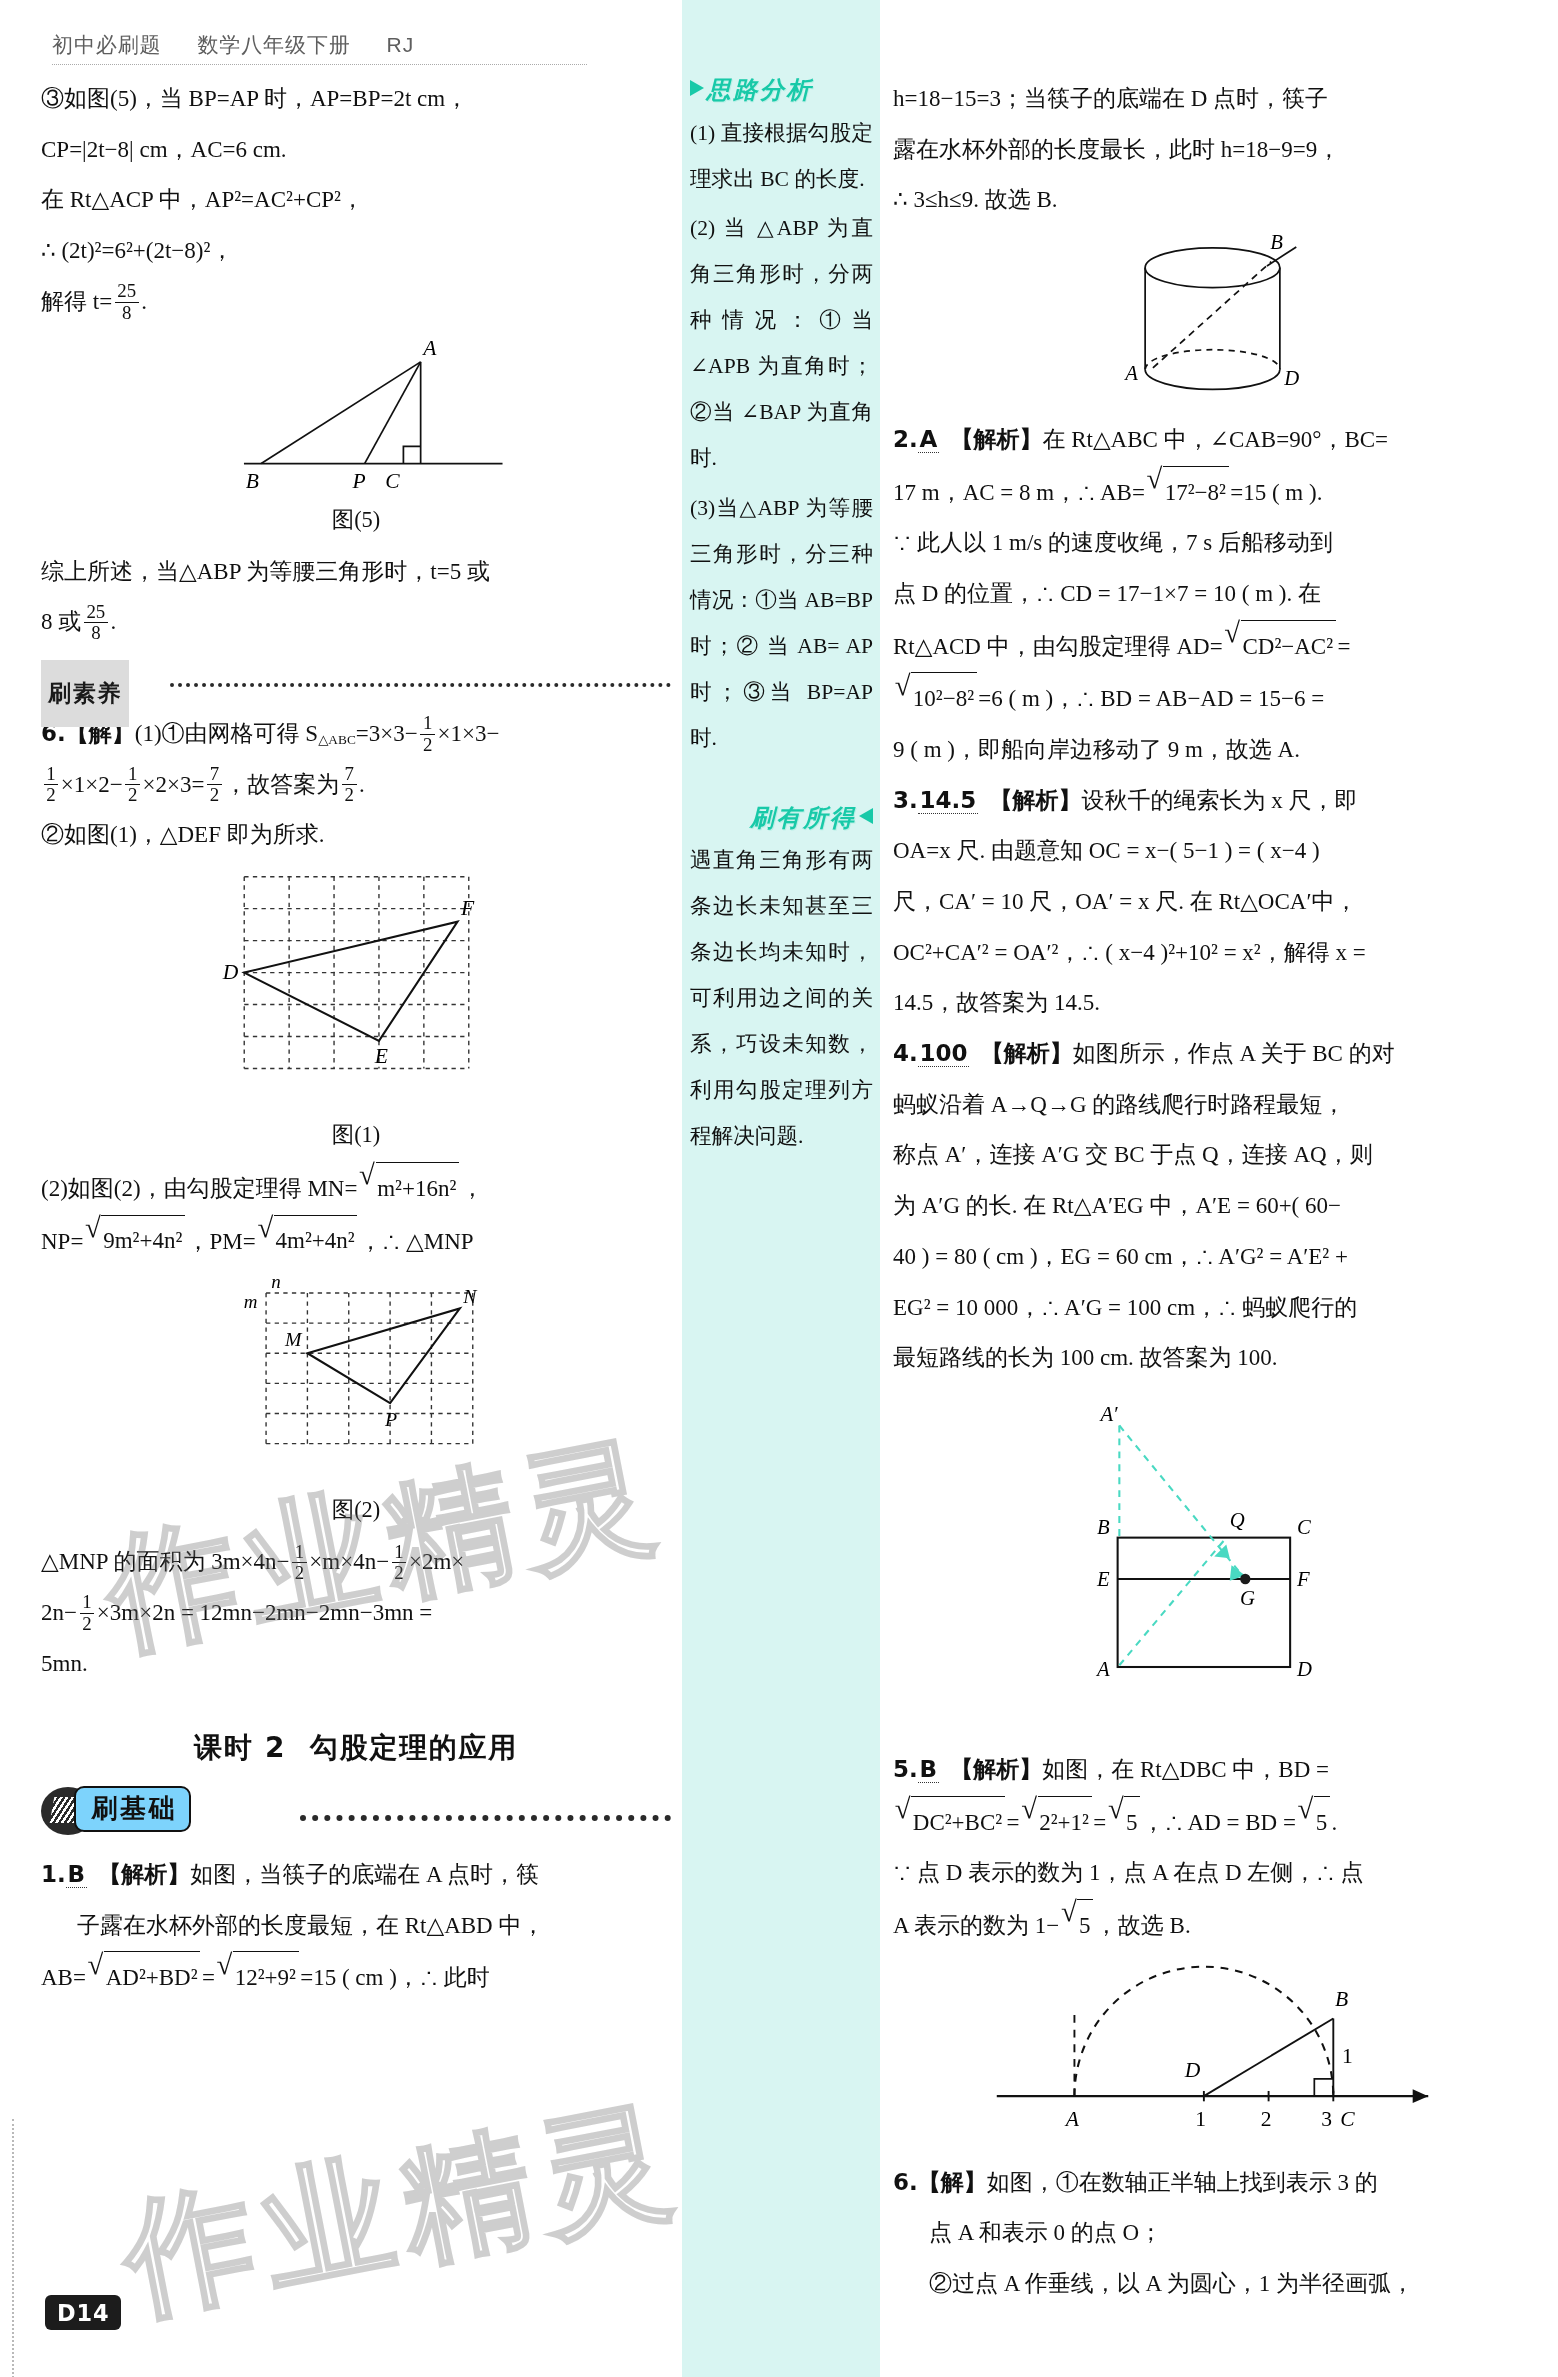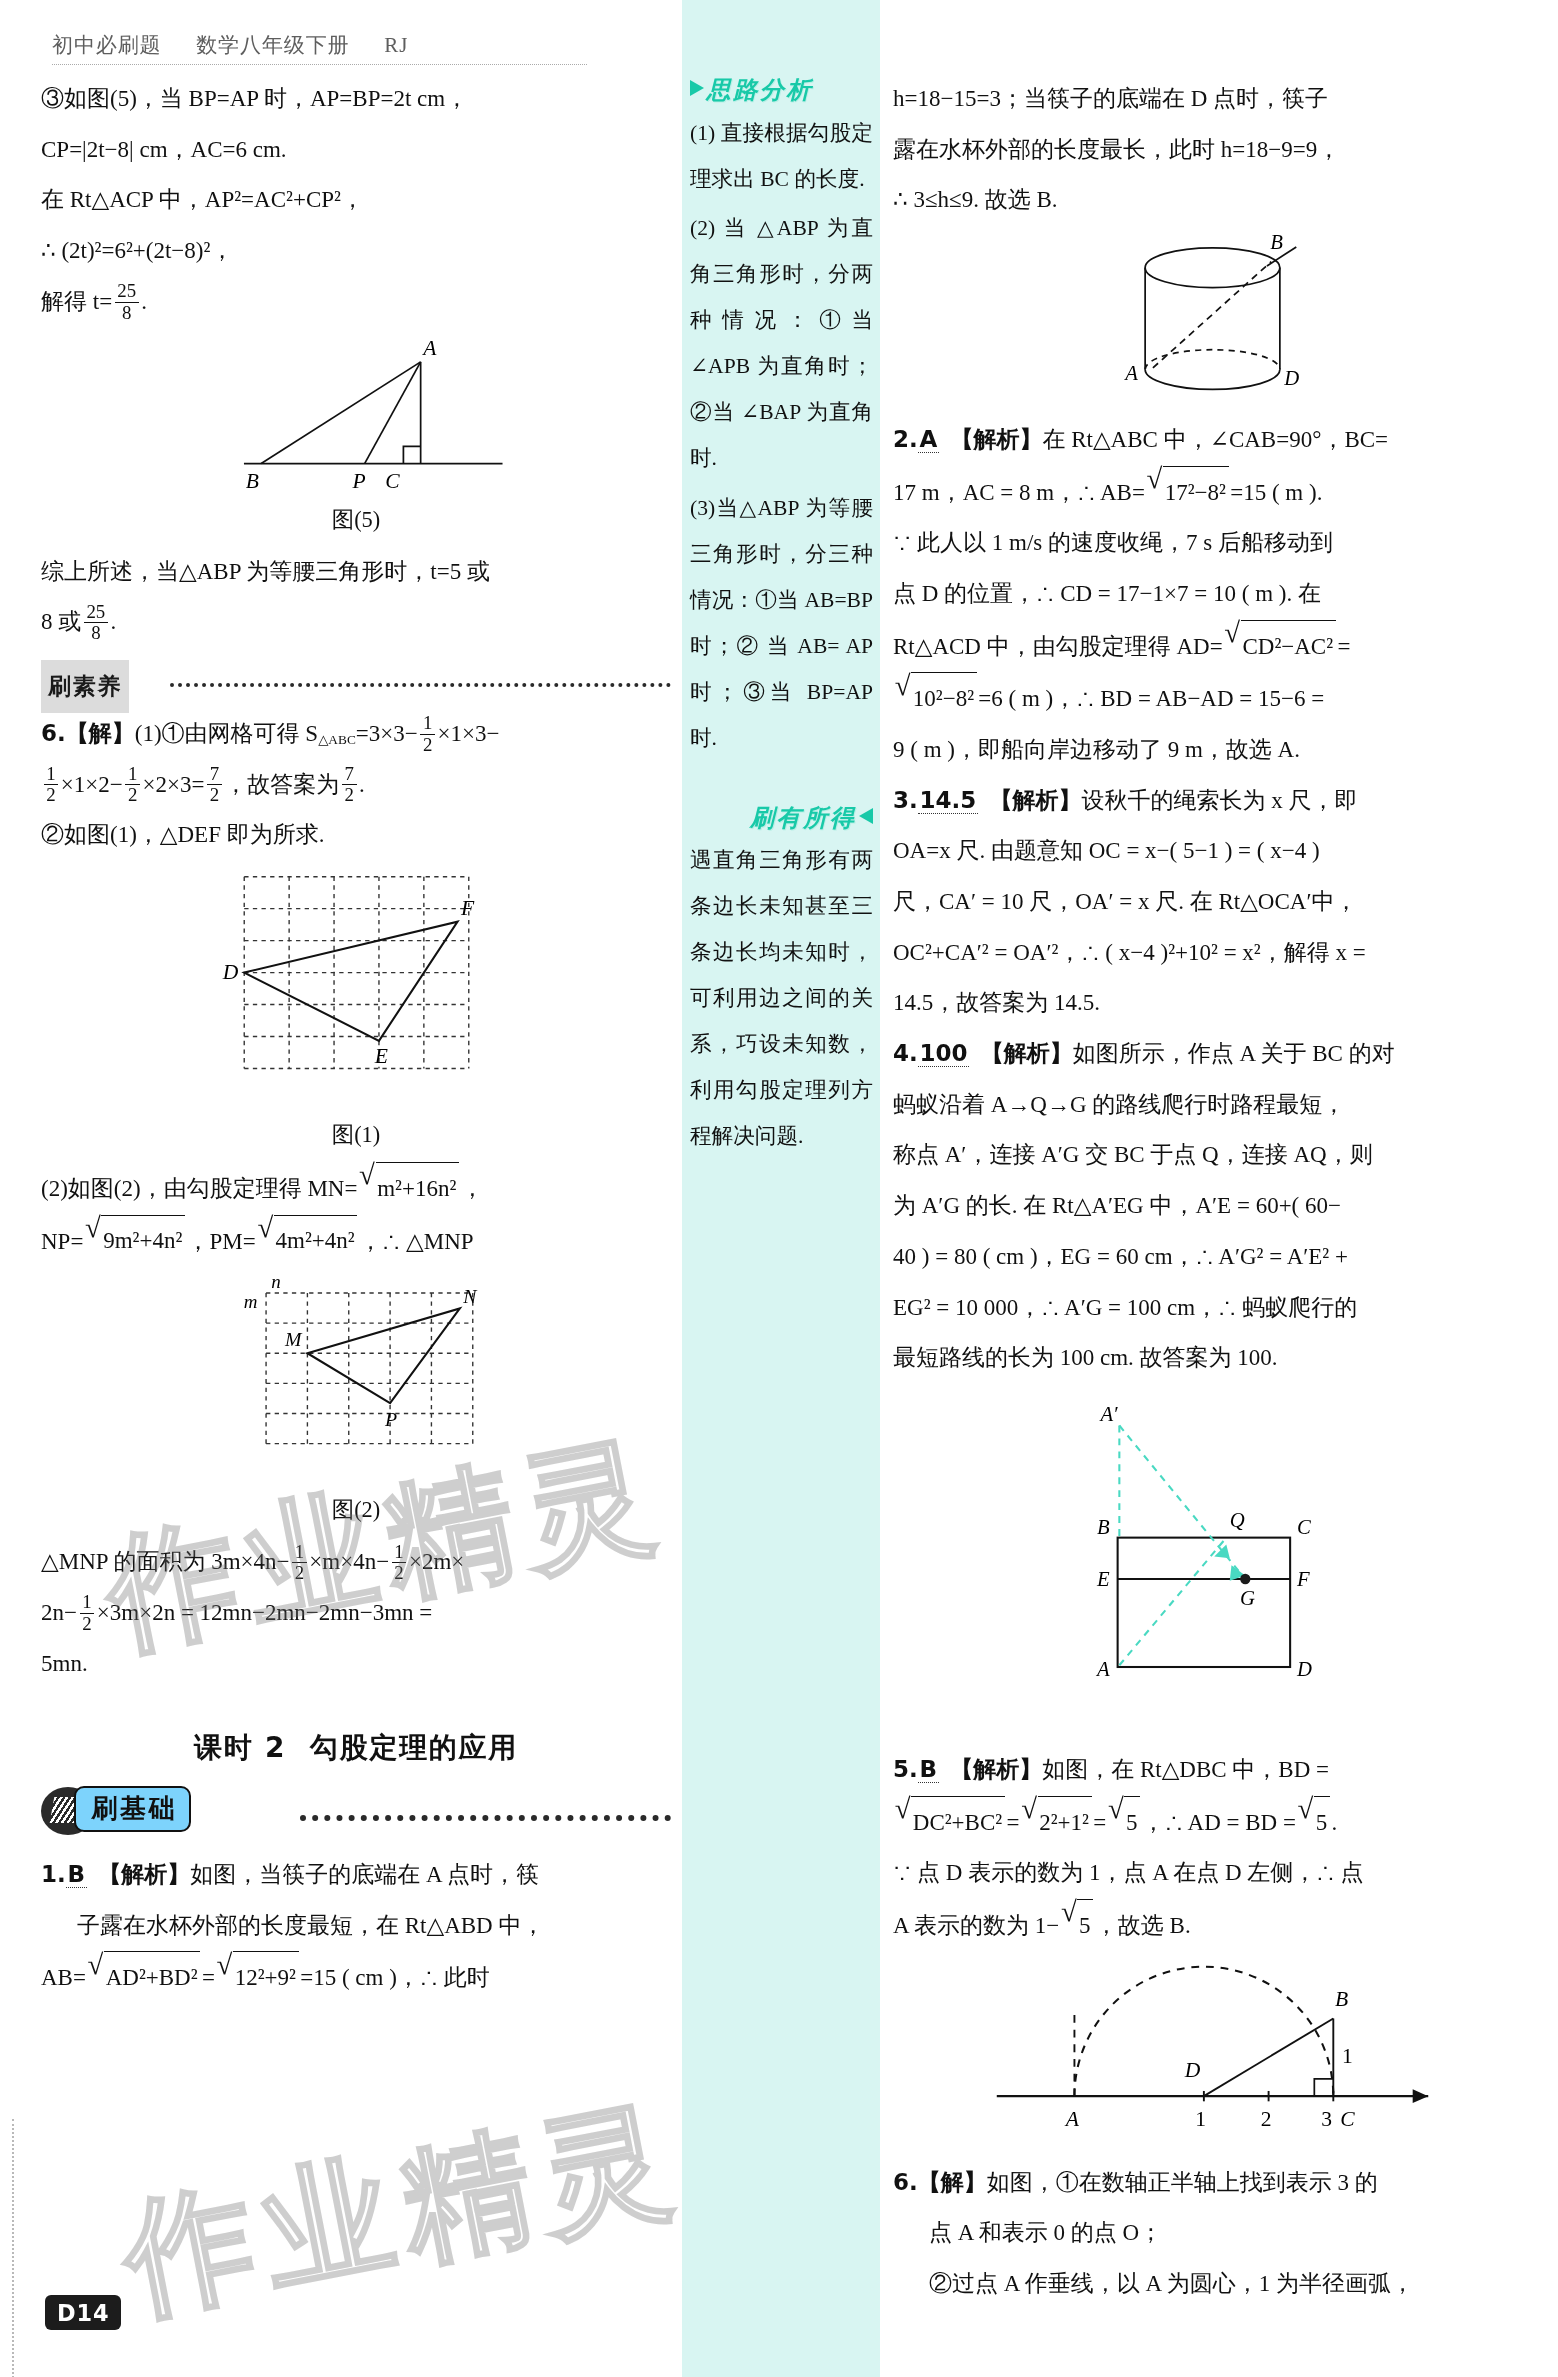--- a/index.html
+++ b/index.html
@@ -9,21 +9,21 @@
     font-family:"Liberation Serif","DejaVu Serif",serif;
     color:#111;
     position:relative;
     overflow:hidden;
   }
   .page{position:relative;width:1559px;height:2377px;}
 
   
   .runhead{
     position:absolute;left:52px;top:31px;width:535px;
-    font-family:Liberation Serif, serif;
+    font-family:Liberation Sans, sans-serif;
     font-size:21px;color:#5e5e5e;letter-spacing:0.9px;
     border-bottom:0.9px dotted #aaa;padding-bottom:5.2px;
   }
   .runhead .gap{display:inline-block;width:22.4px;}
 
   
   .col{position:absolute;}
   .col-left{left:41px;top:74px;width:630px;}
   .col-mid{left:682px;top:0px;width:198px;height:2377px;background:#d8f5f2;}
   .col-mid-inner{position:absolute;left:690px;top:74px;width:183px;}
@@ -41,21 +41,21 @@
   
   .rad{display:inline-block;position:relative;padding-left:16.4px;margin:0 1.7px;}
   .rad .body{display:inline-block;border-top:1.4px solid #111;padding:0.9px 2.6px 0 1.7px;}
   .rad .sign{position:absolute;left:0;top:-1.7px;font-size:1.25em;line-height:1;}
 
   
   .banner{position:relative;height:40px;margin:14px 0 8.6px 0;}
   .banner .tag{
     display:inline-block;font-family:"DejaVu Sans","Liberation Sans",sans-serif;
     font-weight:bold;font-size:23px;color:#1a1a1a;
-    background:#dcdcdc;padding:11px 7px;letter-spacing:1.7px;
+    background:#dcdcdc;padding:18px 7px;letter-spacing:1.7px;
   }
   .banner .dots{
     display:inline-block;position:absolute;left:129px;right:0;top:22.4px;
     border-top:4.3px dotted #2a2a2a;
   }
   .banner2{position:relative;height:54px;margin:15.5px 0 10.4px 0;}
   .banner2 .badge{
     display:inline-block;border:2.6px solid #111;border-radius:10px;
     font-family:"DejaVu Sans","Liberation Sans",sans-serif;font-weight:bold;
     font-size:26px;letter-spacing:2.6px;padding:3.5px 12px 3.5px 15.5px;background:#7dd3fc;

